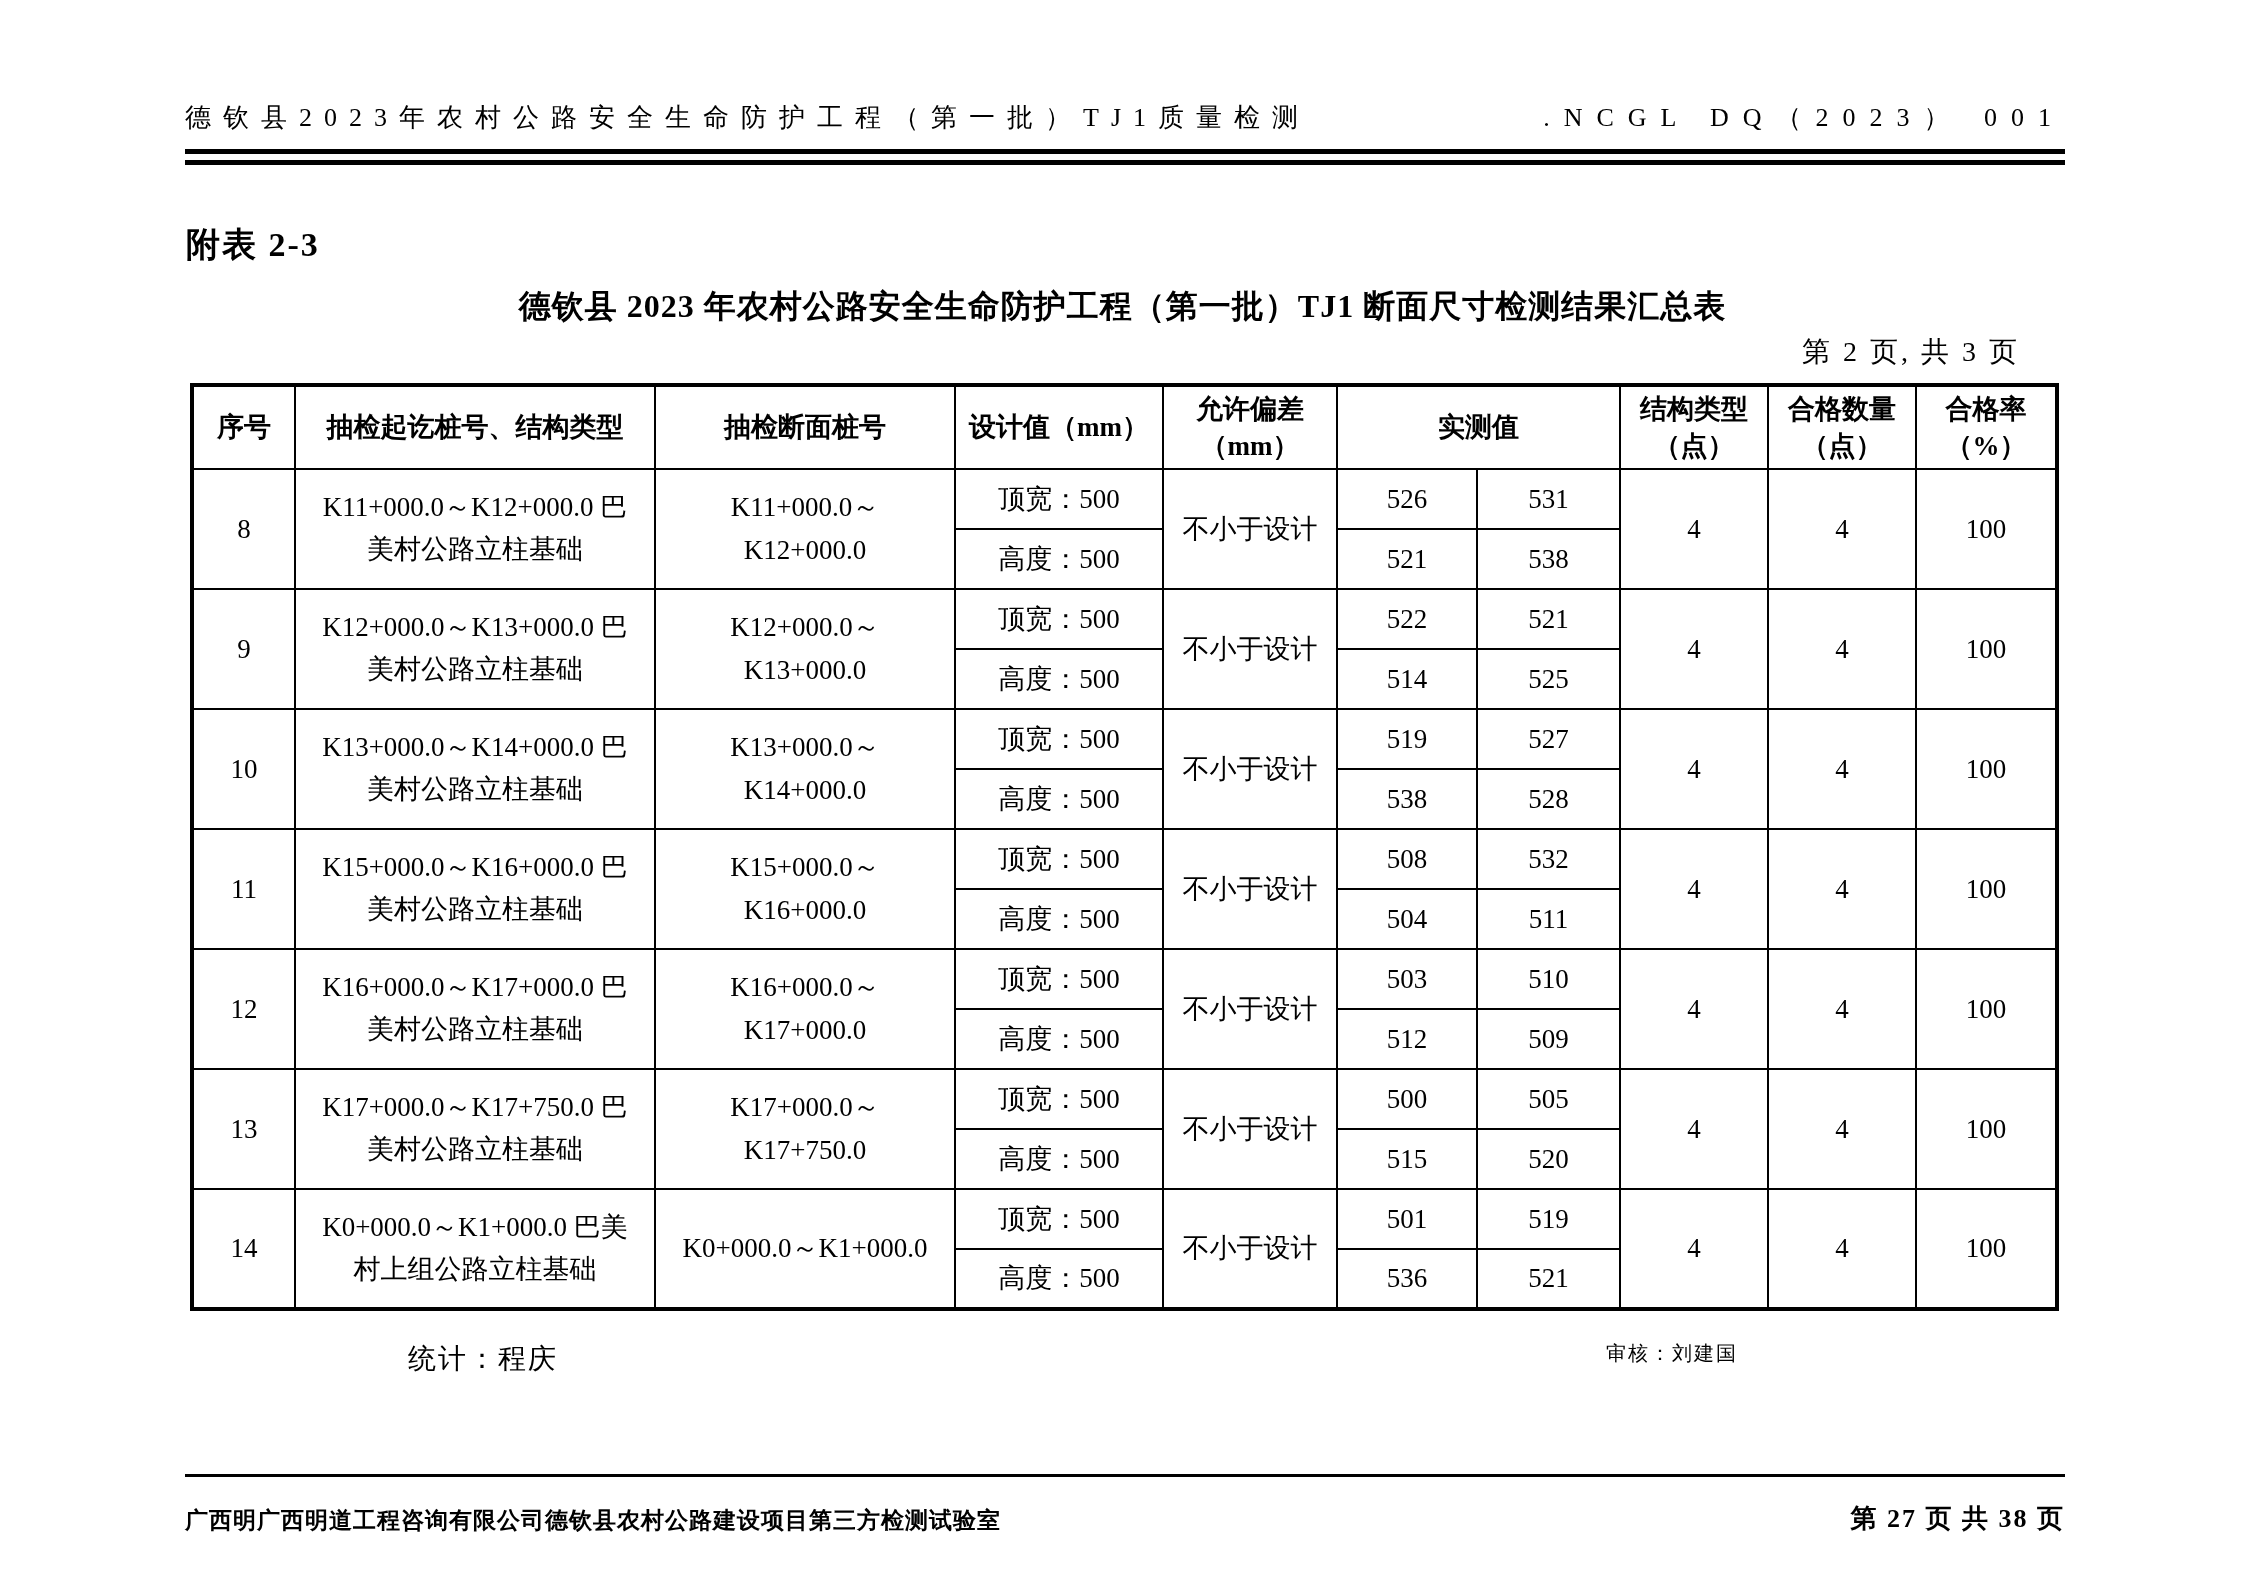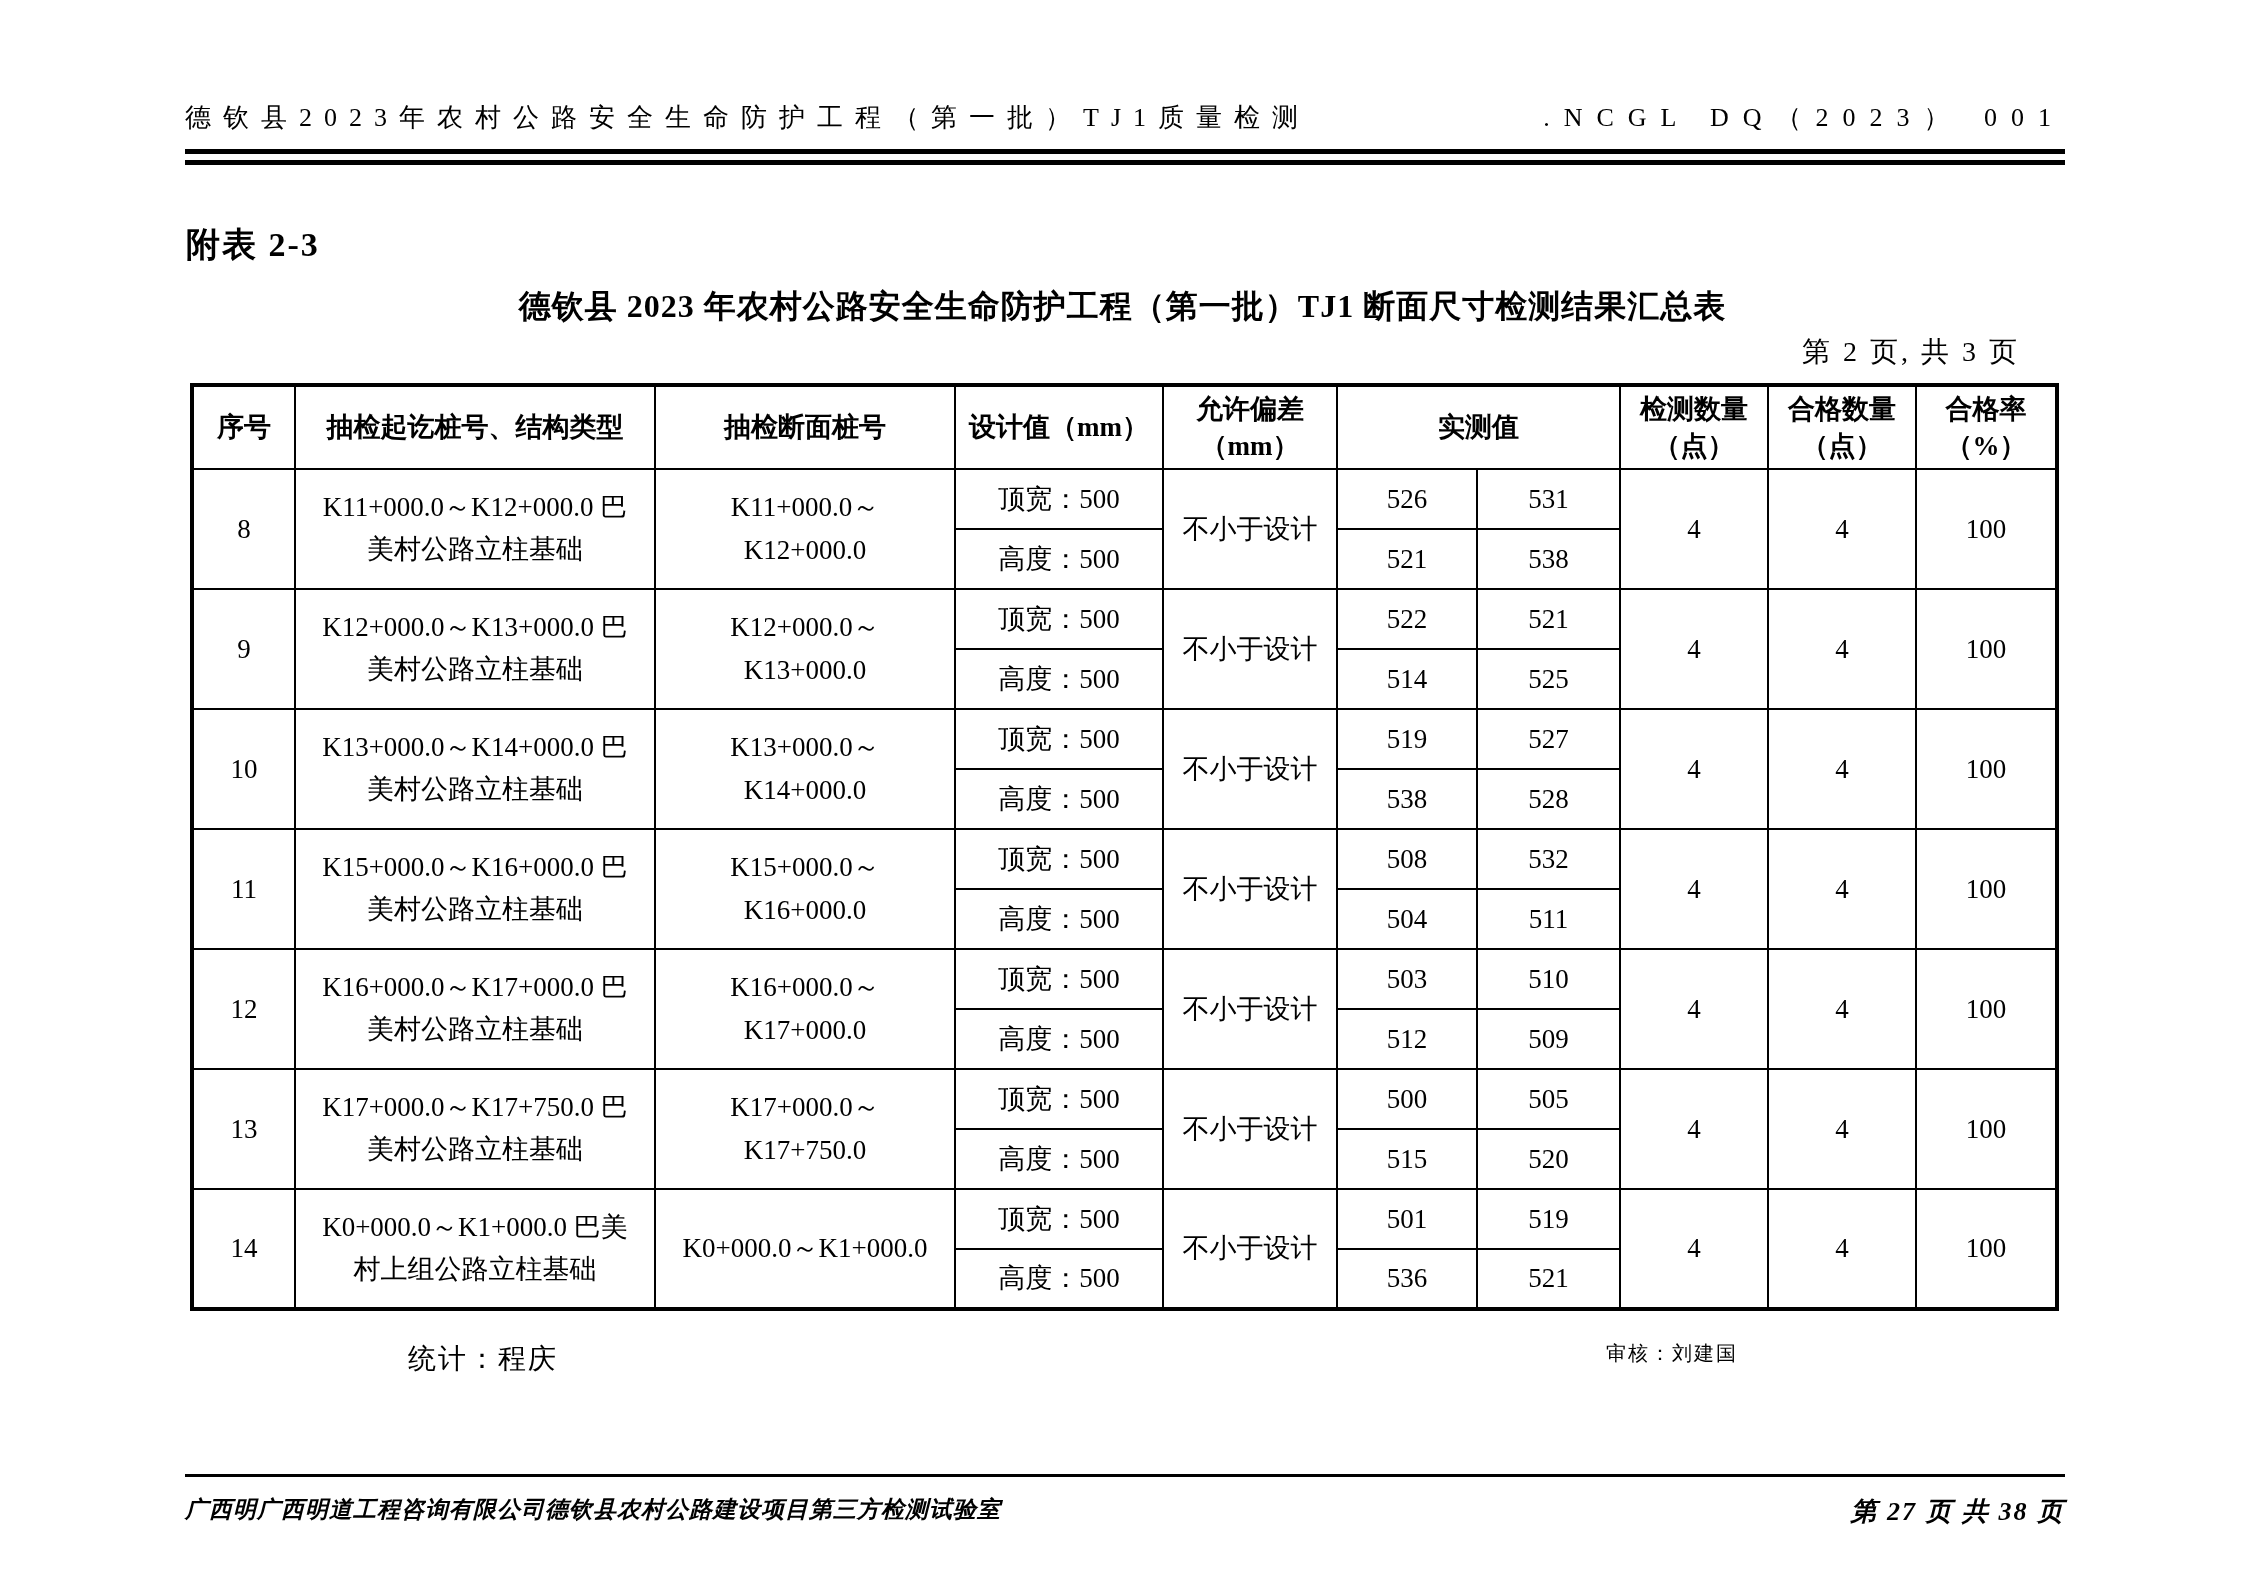--- a/index.html
+++ b/index.html
@@ -55,23 +55,22 @@
   .signature-line {
     position: absolute; top: 1340px; left: 0; width: 1783px; height: 40px;
   }
   .signature-line .stat   { position: absolute; left: 408px;  font-size: 28px; letter-spacing: 2px; }
   .signature-line .review { position: absolute; left: 1606px; font-size: 20px; letter-spacing: 2px; }
   .page-footer {
     position: absolute; top: 1474px; left: 185px; right: 180px;
   }
   .page-footer .rule { height: 3px; background: #000; }
   .page-footer .row {
-    display: flex; justify-content: space-between; align-items: flex-start;
-    margin-top: 17px;
-    font-style: italic;
+    display: flex; justify-content: space-between; align-items: flex-end;
+    margin-top: 24px;
   }
   .page-footer .left  { font-size: 23px; font-weight: bold; letter-spacing: 1px; }
   .page-footer .right { font-size: 26px; font-weight: bold; letter-spacing: 2px; }
 </style>
 </head>
 <body>
 
 <div class="page-header">
   <span class="left">德钦县2023年农村公路安全生命防护工程（第一批）TJ1质量检测</span>
   <span class="right">.NCGL DQ（2023） 001</span>
@@ -106,21 +105,21 @@
       <th>序号</th>
       <th>抽检起讫桩号、结构类型</th>
       <th>抽检断面桩号</th>
       <th>设计值（mm）</th>
       <th>
         <div>允许偏差</div>
         <div>（mm）</div>
       </th>
       <th colspan="2">实测值</th>
       <th>
-        <div>检测数量</div>
+        <div>结构类型</div>
         <div>（点）</div>
       </th>
       <th>
         <div>合格数量</div>
         <div>（点）</div>
       </th>
       <th>
         <div>合格率</div>
         <div>（%）</div>
       </th>

